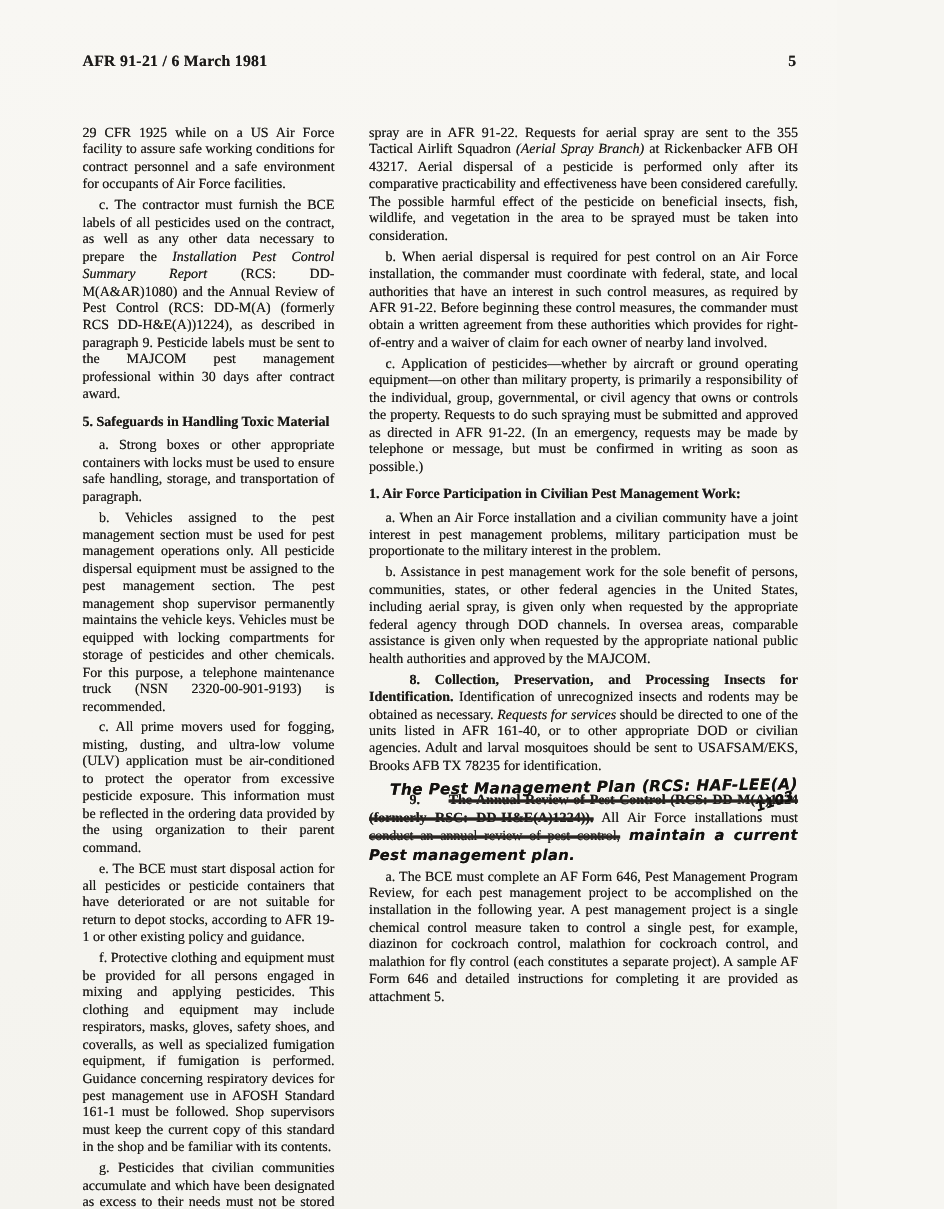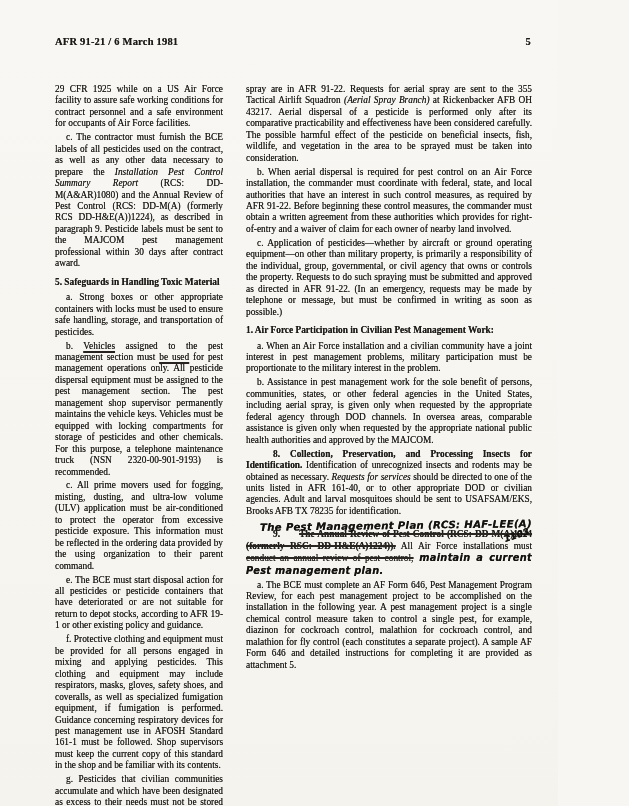--- a/index.html
+++ b/index.html
@@ -21,21 +21,20 @@
     position:absolute;top:84px;left:55px;right:26px;
     display:flex;gap:23px;
   }
   .col{flex:1 1 50%;text-align:justify;font-size:9.35px;line-height:11.45px;}
   .para{margin:0 0 2.5px 0;text-indent:11px;}
   .para.cont{text-indent:0;}
   .heading{font-weight:bold;margin:7px 0 4px 0;text-indent:0;}
   .bold{font-weight:bold;padding-left:16px;}
   .ital{font-style:italic;}
   .hand-underline{
-    text-decoration:underline;
     text-decoration-thickness:1.7px;
     text-underline-offset:1.5px;
     text-decoration-color:#262320;
   }
   .hand-strike{
     text-decoration:line-through;
     text-decoration-thickness:1.7px;
     text-decoration-color:#2a2622;
   }
   .hand{
@@ -66,21 +65,21 @@
     <span>AFR 91-21 /  6 March 1981</span>
     <span>5</span>
   </div>
 
   <div class="cols">
 
     <div class="col">
       <p class="para cont">29 CFR 1925 while on a US Air Force facility to assure safe working conditions for contract personnel and a safe environment for occupants of Air Force facilities.</p>
       <p class="para"><span>c. The contractor must furnish the BCE labels of all pesticides used on the contract, as well as any other data necessary to prepare the </span><span class="ital">Installation Pest Control Summary Report</span><span> (RCS: DD-M(A&amp;AR)1080) and the Annual Review of Pest Control (RCS: DD-M(A) (formerly RCS DD-H&amp;E(A))1224), as described in paragraph 9. Pesticide labels must be sent to the MAJCOM pest management professional within 30 days after contract award.</span></p>
       <p class="para heading">5. Safeguards in Handling Toxic Material</p>
-      <p class="para">a. Strong boxes or other appropriate containers with locks must be used to ensure safe handling, storage, and transportation of pesticides.</p>
+      <p class="para">a. Strong boxes or other appropriate containers with locks must be used to ensure safe handling, storage, and transportation of paragraph.</p>
       <p class="para"><span>b. </span><span class="hand-underline">Vehicles</span><span> assigned to the pest management section must </span><span class="hand-underline">be used</span><span> for pest management operations only. All pesticide dispersal equipment must be assigned to the pest management section. The pest management shop supervisor permanently maintains the vehicle keys. Vehicles must be equipped with locking compartments for storage of pesticides and other chemicals. For this purpose, a telephone maintenance truck (NSN 2320-00-901-9193) is recommended.</span></p>
       <p class="para">c. All prime movers used for fogging, misting, dusting, and ultra-low volume (ULV) application must be air-conditioned to protect the operator from excessive pesticide exposure. This information must be reflected in the ordering data provided by the using organization to their parent command.</p>
       <p class="para">e. The BCE must start disposal action for all pesticides or pesticide containers that have deteriorated or are not suitable for return to depot stocks, according to AFR 19-1 or other existing policy and guidance.</p>
       <p class="para">f. Protective clothing and equipment must be provided for all persons engaged in mixing and applying pesticides. This clothing and equipment may include respirators, masks, gloves, safety shoes, and coveralls, as well as specialized fumigation equipment, if fumigation is performed. Guidance concerning respiratory devices for pest management use in AFOSH Standard 161-1 must be followed. Shop supervisors must keep the current copy of this standard in the shop and be familiar with its contents.</p>
       <p class="para">g. Pesticides that civilian communities accumulate and which have been designated as excess to their needs must not be stored on Air Force installations. Handling and repackaging problems associated with the storage of these pesticides create risks and add to the present disposal problem.</p>
       <p class="para heading">1. Aerial Dispersal of Pesticides.</p>
       <p class="para">a. When ground pest management measures fail, are not practical, or not possible, aerial pesticide dispersal may be authorized. Policies and procedures for applying aerial</p>
     </div>
 
     <div class="col">

